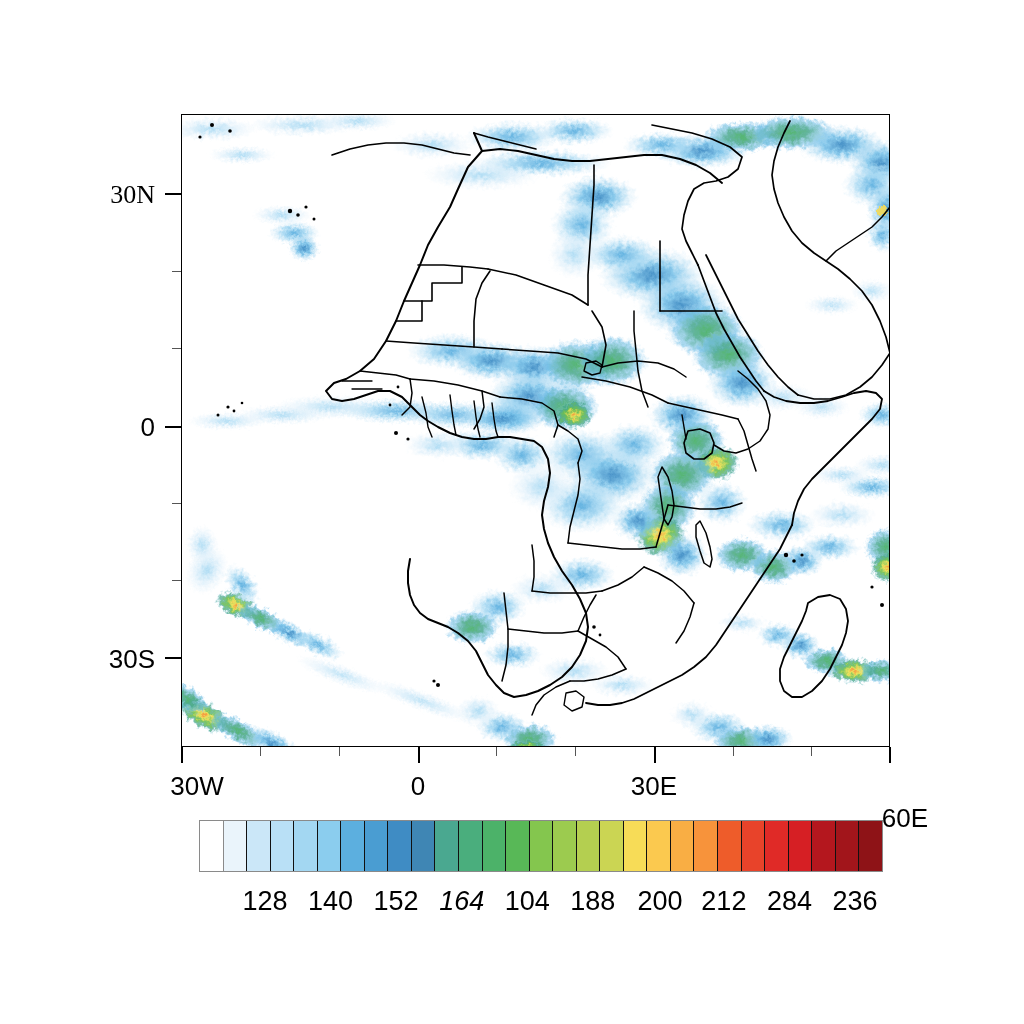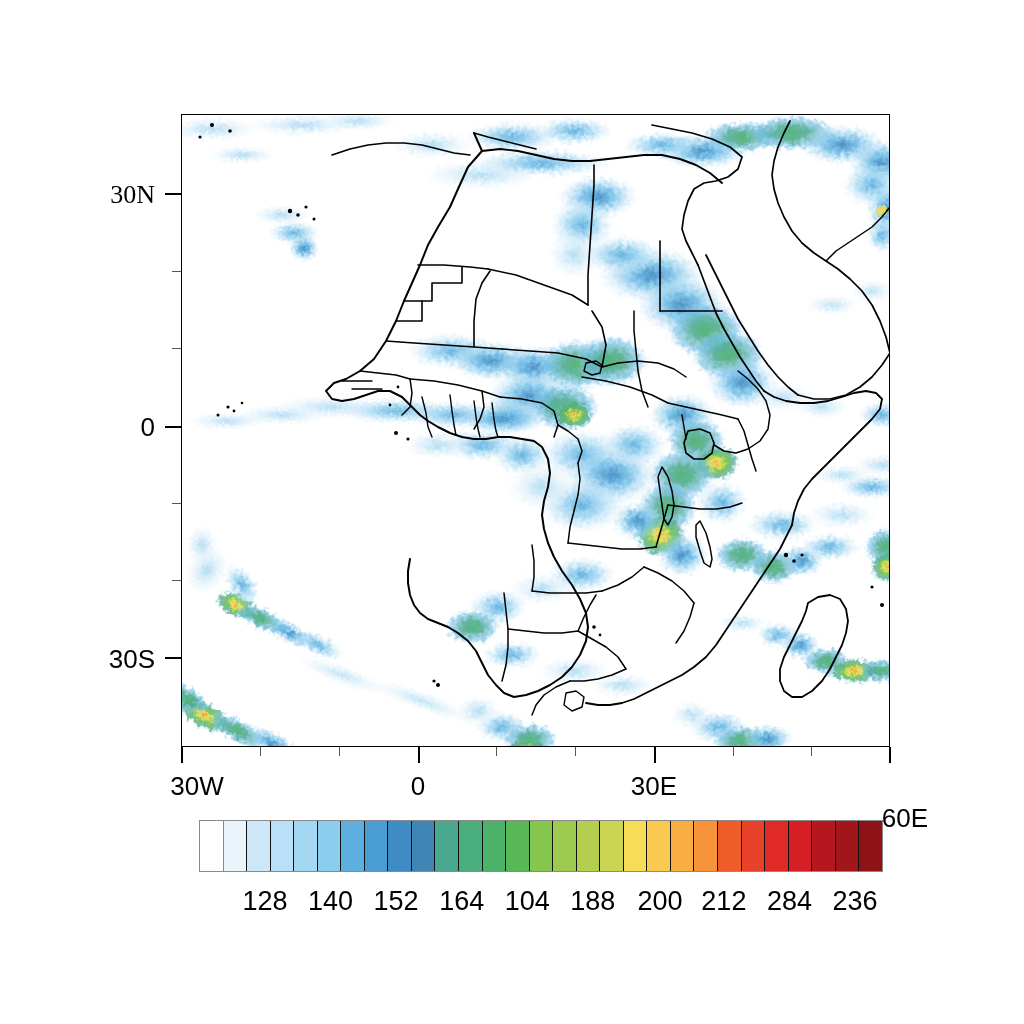--- a/index.html
+++ b/index.html
@@ -498,22 +498,22 @@
       <div class="cbar-cell" style="background: rgb(214, 31, 36);"></div>
       <div class="cbar-cell" style="background: rgb(180, 23, 30);"></div>
       <div class="cbar-cell" style="background: rgb(162, 21, 27);"></div>
       <div class="cbar-cell" style="background: rgb(142, 19, 23);"></div>
     </div>
 
   <div id="cbar-labels">
       <div class="cblabel" style="left: 220px; width: 90px;">128</div>
       <div class="cblabel" style="left: 285.556px; width: 90px;">140</div>
       <div class="cblabel" style="left: 351.111px; width: 90px;">152</div>
-      <div class="cblabel" style="left: 416.667px; width: 90px;">164</div>
+      <div class="cblabel" style="left: 416.667px; width: 90px; font-style: italic;">164</div>
       <div class="cblabel" style="left: 482.222px; width: 90px;">104</div>
       <div class="cblabel" style="left: 547.778px; width: 90px;">188</div>
-      <div class="cblabel" style="left: 615px; width: 90px;">200</div>
+      <div class="cblabel" style="left: 599px; width: 90px; padding-left: 16px;">200</div>
       <div class="cblabel" style="left: 678.889px; width: 90px;">212</div>
       <div class="cblabel" style="left: 744.444px; width: 90px;">284</div>
       <div class="cblabel" style="left: 810px; width: 90px;">236</div>
     </div>
 
 </div>
 
 </body></html>

